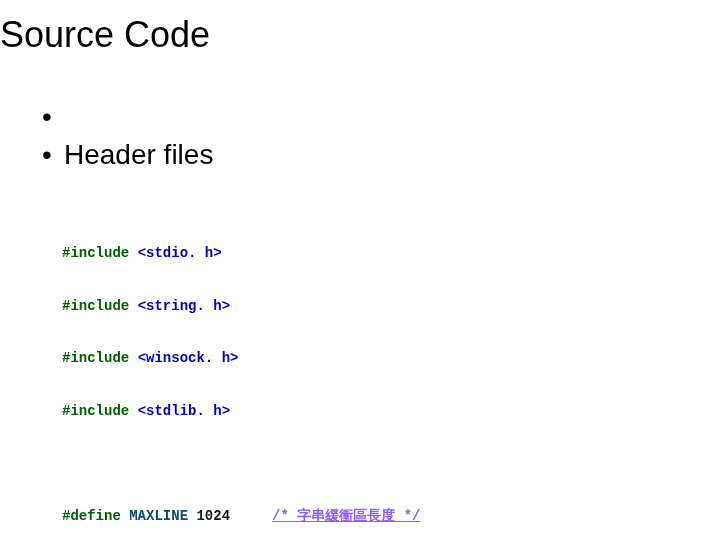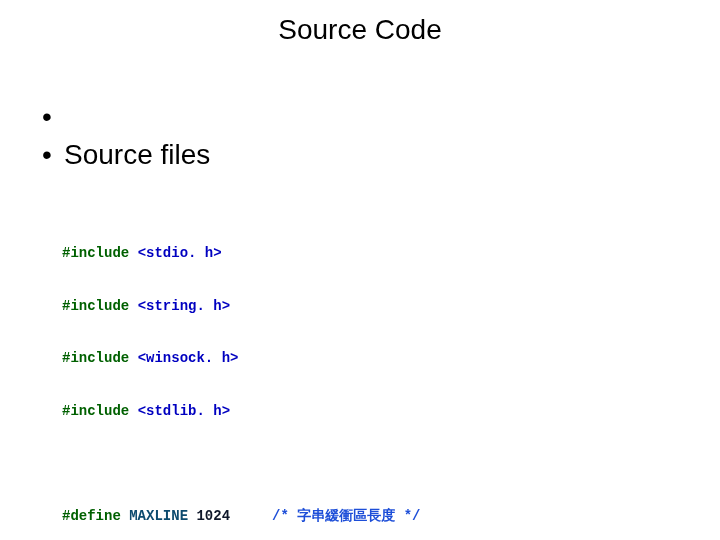--- a/index.html
+++ b/index.html
@@ -16,22 +16,22 @@
     width: 720px;
     height: 540px;
     position: relative;
     box-sizing: border-box;
   }
   .title {
     position: absolute;
     top: 14px;
     left: 0;
     width: 100%;
-    text-align: center;
-    font-size: 28px;
+    text-align: left;
+    font-size: 36px;
     font-weight: 400;
   }
   .bullets {
     position: absolute;
     top: 98px;
     left: 42px;
     font-size: 28px;
     line-height: 1.35;
   }
   .bullets .row {
@@ -50,37 +50,37 @@
     font-size: 14px;
     line-height: 1.25;
     white-space: pre;
     font-weight: bold;
   }
   .code .line { display: block; }
   .kw   { color: #006000; }   
   .hdr  { color: #0000c0; }   
   .macro{ color: #0c4a6e; }
   .num  { color: #0f172a; }
-  .cmt  { color: #1d4ed8; }
+  .cmt  { color: #8b5cf6; text-decoration: underline; }
   .sp   { display: inline-block; }
 </style>
 </head>
 <body>
 
 <div class="slide">
 
   <div class="title">Source Code</div>
 
   <div class="bullets">
     <div class="row">
       <span class="dot">•</span>
     </div>
     <div class="row">
       <span class="dot">•</span>
-      <span>Source files</span>
+      <span>Header files</span>
     </div>
   </div>
 
   <div class="code">
     <span class="line"><span class="kw">#include</span> <span class="hdr">&lt;stdio. h&gt;</span></span>
     <span class="line"><span class="kw">#include</span> <span class="hdr">&lt;string. h&gt;</span></span>
     <span class="line"><span class="kw">#include</span> <span class="hdr">&lt;winsock. h&gt;</span></span>
     <span class="line"><span class="kw">#include</span> <span class="hdr">&lt;stdlib. h&gt;</span></span>
     <span class="line">&nbsp;</span>
     <span class="line"><span class="kw">#define</span> <span class="macro">MAXLINE</span> <span class="num">1024</span><span class="sp" style="width:42px"></span><span class="cmt">/* 字串緩衝區長度 */</span></span>

